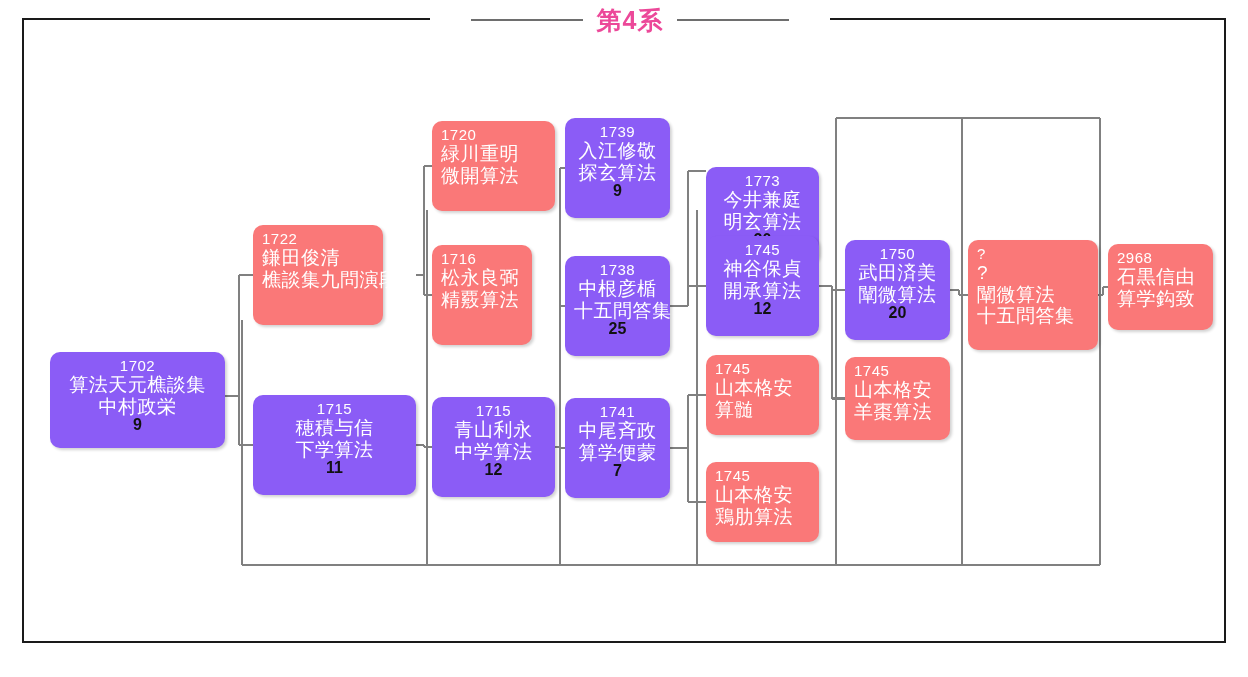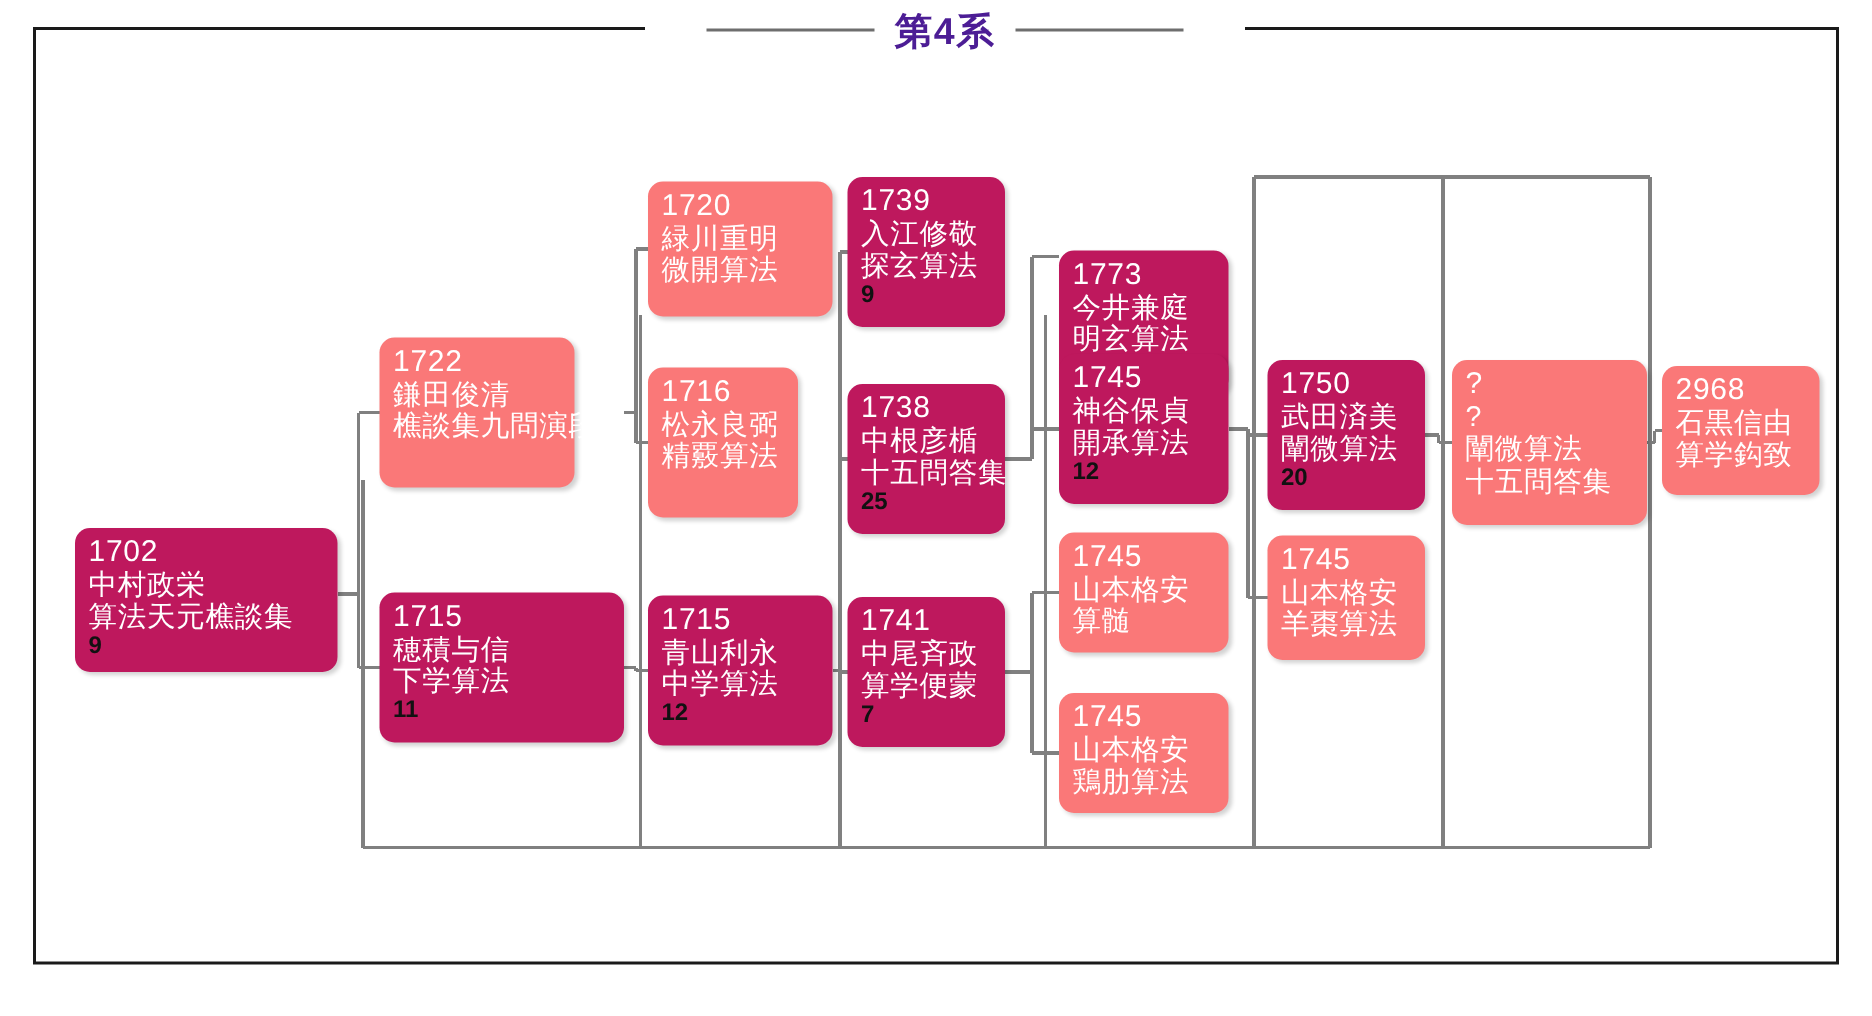--- a/index.html
+++ b/index.html
@@ -8,34 +8,34 @@
 
   
   #frame{position:absolute;left:22px;top:18px;width:1204px;height:625px;
          border:2px solid #1a1a1a;box-sizing:border-box;}
 
   
   #title-wrap{position:absolute;left:430px;top:2px;width:400px;height:36px;
               display:flex;align-items:center;justify-content:center;gap:14px;
               background:#ffffff;}
   #title-wrap .rule{height:2px;background:#6e6e6e;width:112px;}
-  #title-text{font-size:25px;font-weight:bold;color:#4c1d95;letter-spacing:1px;
+  #title-text{font-size:25px;font-weight:bold;color:#ec4899;letter-spacing:1px;
               white-space:nowrap;}
 
   
   #edges{position:absolute;left:0;top:0;width:1248px;height:677px;
          pointer-events:none;}
 
   
   .node{position:absolute;border-radius:10px;box-sizing:border-box;
         padding:5px 9px 4px 9px;color:#ffffff;line-height:1.14;
         box-shadow:2px 2px 3px rgba(0,0,0,.18);}
-  .node.blue{background:#be185d;}
+  .node.blue{background:#8b5cf6;text-align:center;}
   .node.pink{background:#FA7878;}
-  .node .yr{font-size:20px;letter-spacing:.5px;}
+  .node .yr{font-size:15px;letter-spacing:.5px;}
   .node .ln{font-size:19px;letter-spacing:.5px;white-space:nowrap;}
   .node .num{font-size:16px;font-weight:bold;color:#111111;line-height:1.05;}
 </style>
 </head>
 <body>
 
 <div id="frame"></div>
 
 <div id="title-wrap">
   <div class="rule"></div>
@@ -88,22 +88,22 @@
       <path d="M 962 118 V 565"></path>
       <path d="M 1100 118 V 565"></path>
       <path d="M 242 565 H 1100"></path>
       <path d="M 836 118 H 1100"></path>
     </g>
 </svg>
 
 <div id="nodes">
     <div class="node blue" style="left: 50px; top: 352px; width: 175px; height: 96px;">
       <div class="yr">1702</div>
+      <div class="ln">算法天元樵談集</div>
       <div class="ln">中村政栄</div>
-      <div class="ln">算法天元樵談集</div>
       <div class="num">9</div>
     </div>
     <div class="node pink" style="left: 253px; top: 225px; width: 130px; height: 100px;">
       <div class="yr">1722</div>
       <div class="ln">鎌田俊清</div>
       <div class="ln">樵談集九問演段</div>
     </div>
     <div class="node blue" style="left: 253px; top: 395px; width: 163px; height: 100px;">
       <div class="yr">1715</div>
       <div class="ln">穂積与信</div>

